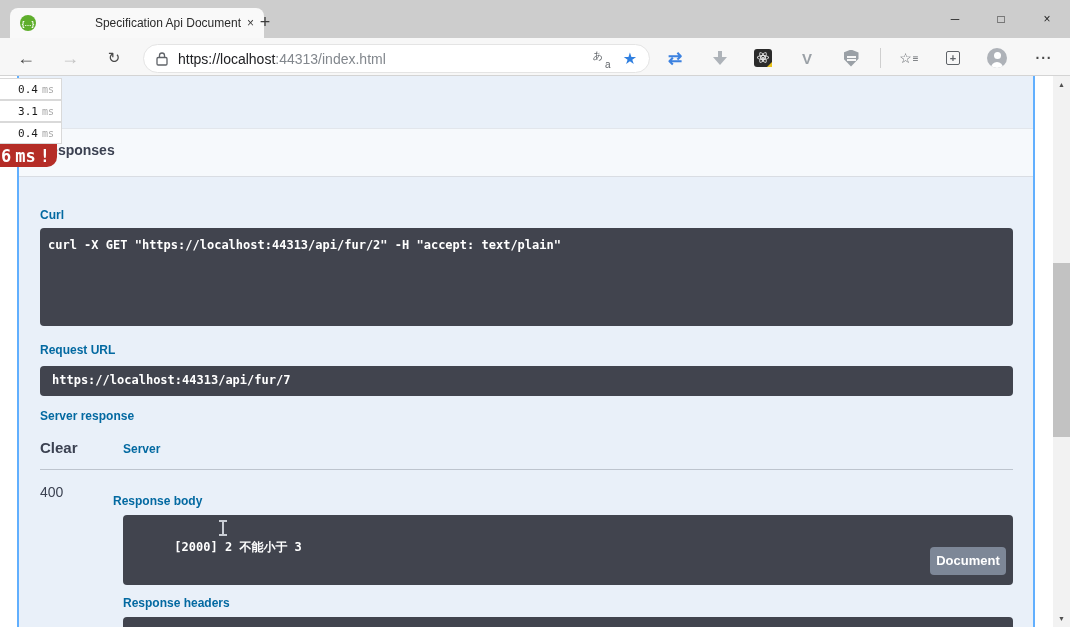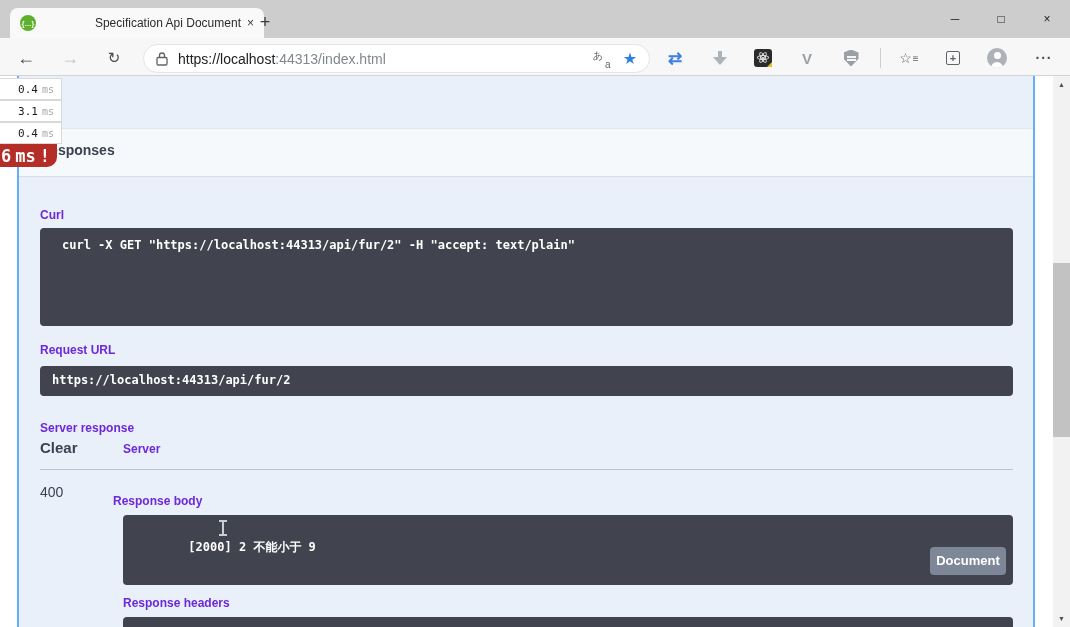--- a/index.html
+++ b/index.html
@@ -85,29 +85,29 @@
              border-left:2px solid #61affe; border-right:2px solid #61affe; }
   .btn-execute { position:absolute; left:40px; top:0; width:486px; height:20px; background:#4990e2;
                  color:#fff; font-weight:bold; font-size:13px; text-align:center; line-height:19px; }
   .btn-clear { position:absolute; left:528px; top:0; width:485px; height:20px; background:#fdfdfd;
                border:1px solid #8e8e8e; box-shadow:1px 1px 0 0 #8f8f8f; color:#3b4151; font-weight:bold;
                font-size:13px; text-align:center; line-height:17px; }
   .responses-strip { position:absolute; left:19px; top:52px; width:1014px; height:49px; background:#f6f9fc;
                      border-top:1px solid #e2e6ec; border-bottom:1px solid #d9dde3; }
   .responses-title { position:absolute; left:40px; top:66px; font-size:14px; font-weight:bold; color:#3b4151; }
 
-  .lbl { position:absolute; font-size:12px; font-weight:bold; color:#6d28d9; }
+  .lbl { position:absolute; font-size:12px; font-weight:bold; color:#0369a1; }
   .codebox { position:absolute; background:#41444e; border-radius:4px; color:#fff;
              font-family:"DejaVu Sans Mono", monospace; font-size:12px; font-weight:bold;
-             padding:10px 22px; overflow:hidden; white-space:pre; }
+             padding:10px 8px; overflow:hidden; white-space:pre; }
   .curl-lbl { left:40px; top:132px; }
   .curl-box { left:40px; top:152px; width:973px; height:98px; }
   .requrl-lbl { left:40px; top:267px; }
   .requrl-box { left:40px; top:290px; width:973px; height:30px; padding:7px 12px; }
-  .server-resp-lbl { left:40px; top:333px;margin-top:12px; }
+  .server-resp-lbl { left:40px; top:333px; }
   .code-hdr { position:absolute; left:40px; top:363px; font-size:15px; font-weight:bold; color:#3b4151; }
   .details-hdr { left:123px; top:366px; }
   .hdr-sep { position:absolute; left:40px; top:393px; width:973px; height:1px; background:rgba(59,65,81,0.25); }
   .code-val { position:absolute; left:40px; top:408px; font-size:14px; color:#3b4151; }
   .respbody-lbl { left:113px; top:418px; }
   .respbody-box { left:123px; top:439px; width:890px; height:70px; }
   .download-btn { position:absolute; left:807px; top:32px; width:76px; height:28px; background:#7d8797;
                   border-radius:4px; color:#fff; font-family:"Liberation Sans", sans-serif;
                   font-size:13px; font-weight:bold; text-align:center; line-height:28px; }
   .respheaders-lbl { left:123px; top:520px; }
@@ -232,33 +232,33 @@
     <div class="badge badge-red" style="top:68px;">
       <span class="val">2.6</span>
       <span class="unit">ms</span>
       <span class="alert">!</span>
     </div>
 
     <div class="lbl curl-lbl">Curl</div>
     <div class="codebox curl-box">curl -X GET "https://localhost:44313/api/fur/2" -H "accept: text/plain"</div>
 
     <div class="lbl requrl-lbl">Request URL</div>
-    <div class="codebox requrl-box">https://localhost:44313/api/fur/2</div>
+    <div class="codebox requrl-box">https://localhost:44313/api/fur/7</div>
 
     <div class="lbl server-resp-lbl">Server response</div>
 
     <div class="code-hdr">Clear</div>
     <div class="lbl details-hdr">Server</div>
     <div class="hdr-sep"></div>
 
     <div class="code-val">400</div>
 
     <div class="lbl respbody-lbl">Response body</div>
     <div class="codebox respbody-box">
-      <span>[2000] 2 不能小于 9</span>
+      <span>[2000] 2 不能小于 3</span>
       <div class="download-btn">Document</div>
     </div>
     <div class="ibeam">
         <div class="bar"></div>
       </div>
 
     <div class="lbl respheaders-lbl">Response headers</div>
     <div class="codebox respheaders-box"></div>
 
     <div class="scrollbar">

